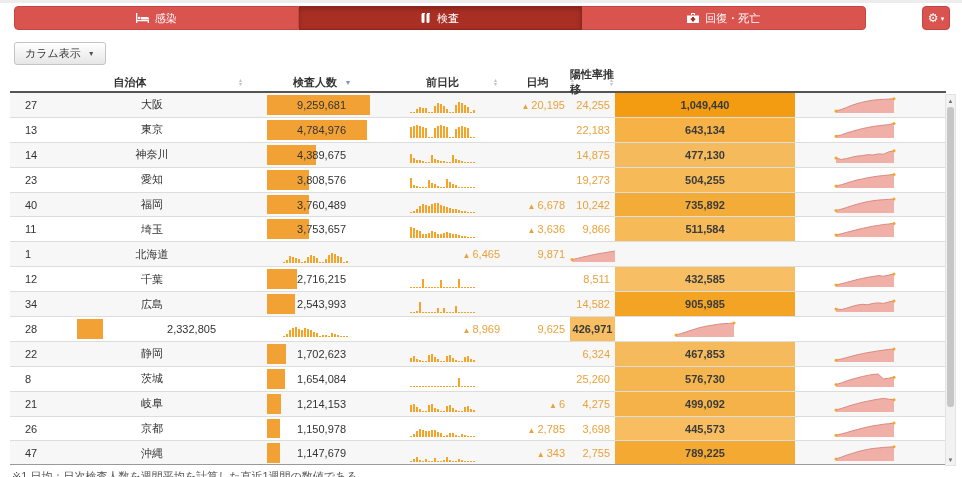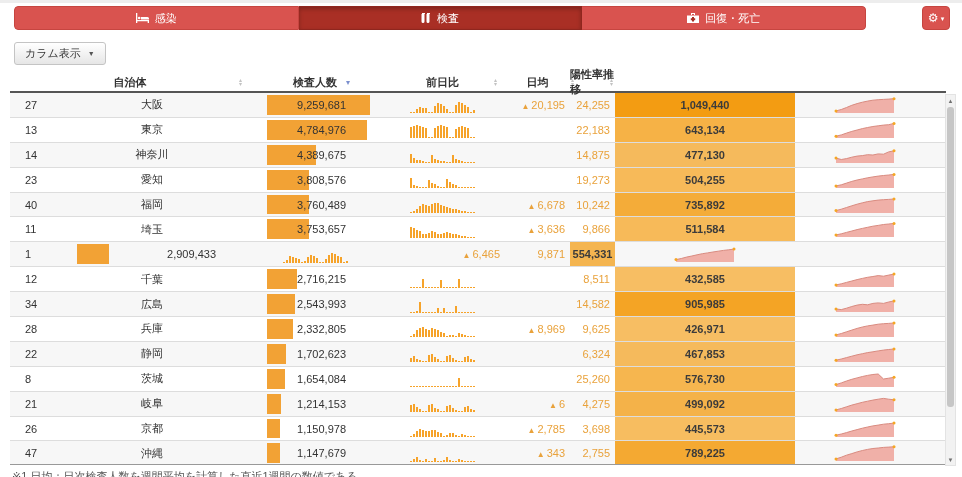--- a/index.html
+++ b/index.html
@@ -409,24 +409,21 @@
             <svg width="62" height="18">
               <polygon points="2.0,17 2.0,14.9 7.3,13.8 12.5,12.4 17.8,11.0 23.1,9.6 28.4,8.4 33.6,7.3 38.9,6.2 44.2,5.4 49.5,4.5 54.7,4.0 60.0,3.4 60.0,17" fill="#f0b0a8"></polygon>
               <polyline points="2.0,14.9 7.3,13.8 12.5,12.4 17.8,11.0 23.1,9.6 28.4,8.4 33.6,7.3 38.9,6.2 44.2,5.4 49.5,4.5 54.7,4.0 60.0,3.4" fill="none" stroke="#d98b80" stroke-width="1"></polyline>
               <circle cx="2.0" cy="14.9" r="1.5" fill="#f5a623"></circle>
               <circle cx="60.0" cy="3.4" r="1.5" fill="#f5a623"></circle>
             </svg>
           </div>
         </div>
         <div class="trow">
           <div class="c rank">1</div>
-          <div class="c tested">
-            <div class="bar" style="width:32.4px"></div>
-            <span class="tval">2,909,433</span>
-          </div>
+          <div class="c name">北海道</div>
           <div class="c trend">
             <div class="spark">
               <i style="height:1.0px"></i>
               <i style="height:2.7px"></i>
               <i style="height:6.5px"></i>
               <i style="height:5.8px"></i>
               <i style="height:4.4px"></i>
               <i style="height:3.4px"></i>
               <i style="height:1.0px"></i>
               <i style="height:1.7px"></i>
@@ -441,21 +438,20 @@
               <i style="height:9.5px"></i>
               <i style="height:8.8px"></i>
               <i style="height:7.1px"></i>
               <i style="height:5.4px"></i>
               <i style="height:1.0px"></i>
               <i style="height:1.4px"></i>
             </div>
           </div>
           <div class="c diff"><span class="tri">▲</span>6,465</div>
           <div class="c avg">9,871</div>
-          <div class="c pm" style="background:rgba(243,156,18,0.73)">554,331</div>
           <div class="c pos">
             <svg width="62" height="18">
               <polygon points="2.0,17 2.0,14.6 7.3,13.5 12.5,12.1 17.8,11.0 23.1,9.8 28.4,8.7 33.6,7.9 38.9,7.0 44.2,6.2 49.5,5.4 54.7,4.8 60.0,4.1 60.0,17" fill="#f0b0a8"></polygon>
               <polyline points="2.0,14.6 7.3,13.5 12.5,12.1 17.8,11.0 23.1,9.8 28.4,8.7 33.6,7.9 38.9,7.0 44.2,6.2 49.5,5.4 54.7,4.8 60.0,4.1" fill="none" stroke="#d98b80" stroke-width="1"></polyline>
               <circle cx="2.0" cy="14.6" r="1.5" fill="#f5a623"></circle>
               <circle cx="60.0" cy="4.1" r="1.5" fill="#f5a623"></circle>
             </svg>
           </div>
         </div>
         <div class="trow">
@@ -543,21 +539,20 @@
             <svg width="62" height="18">
               <polygon points="2.0,17 2.0,14.0 7.3,14.6 12.5,13.2 17.8,11.5 23.1,10.1 28.4,9.3 33.6,9.8 38.9,8.4 44.2,7.9 49.5,8.4 54.7,7.0 60.0,5.9 60.0,17" fill="#f0b0a8"></polygon>
               <polyline points="2.0,14.0 7.3,14.6 12.5,13.2 17.8,11.5 23.1,10.1 28.4,9.3 33.6,9.8 38.9,8.4 44.2,7.9 49.5,8.4 54.7,7.0 60.0,5.9" fill="none" stroke="#d98b80" stroke-width="1"></polyline>
               <circle cx="2.0" cy="14.0" r="1.5" fill="#f5a623"></circle>
               <circle cx="60.0" cy="5.9" r="1.5" fill="#f5a623"></circle>
             </svg>
           </div>
         </div>
         <div class="trow">
           <div class="c rank">28</div>
-          <div class="c name">兵庫</div>
           <div class="c tested">
             <div class="bar" style="width:25.9px"></div>
             <span class="tval">2,332,805</span>
           </div>
           <div class="c trend">
             <div class="spark">
               <i style="height:1.4px"></i>
               <i style="height:3.4px"></i>
               <i style="height:7.1px"></i>
               <i style="height:9.5px"></i>

